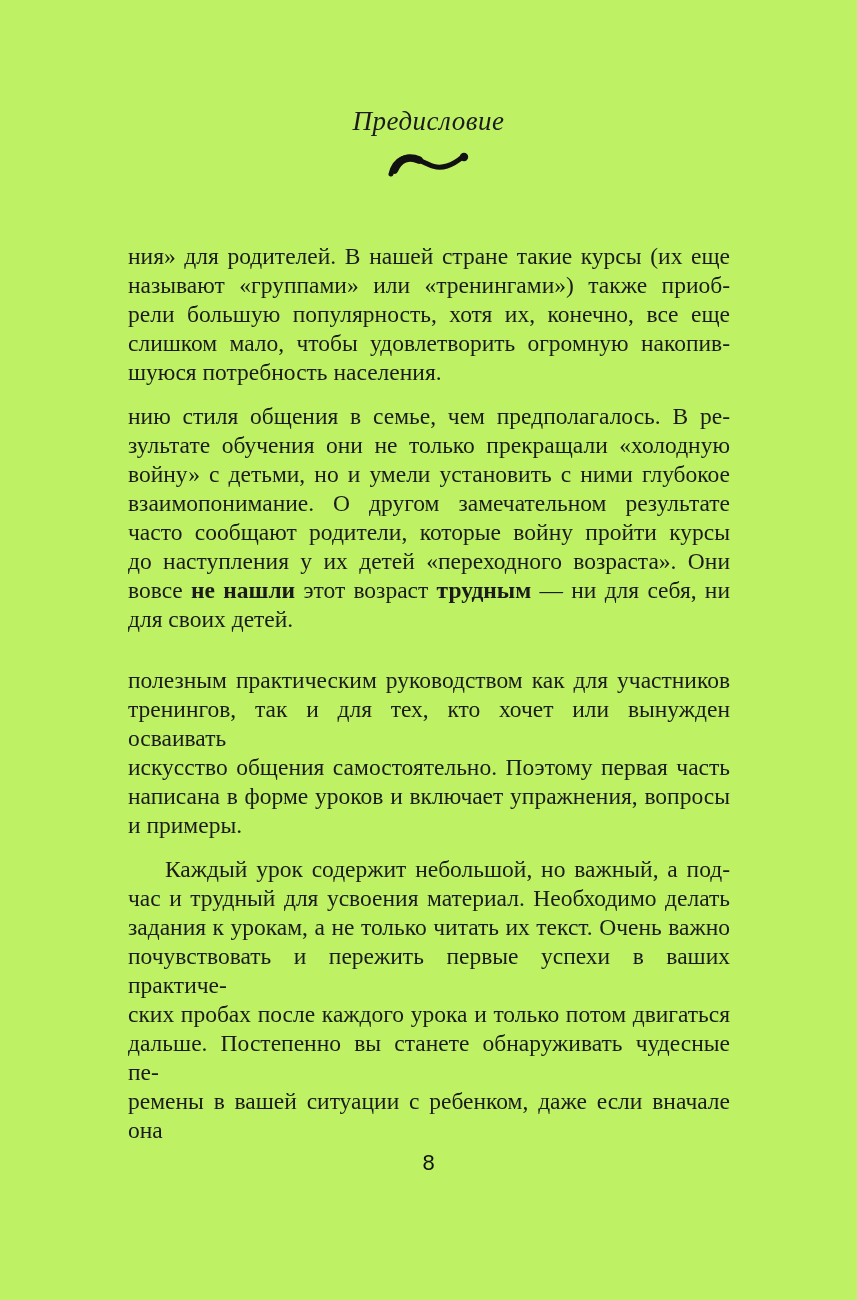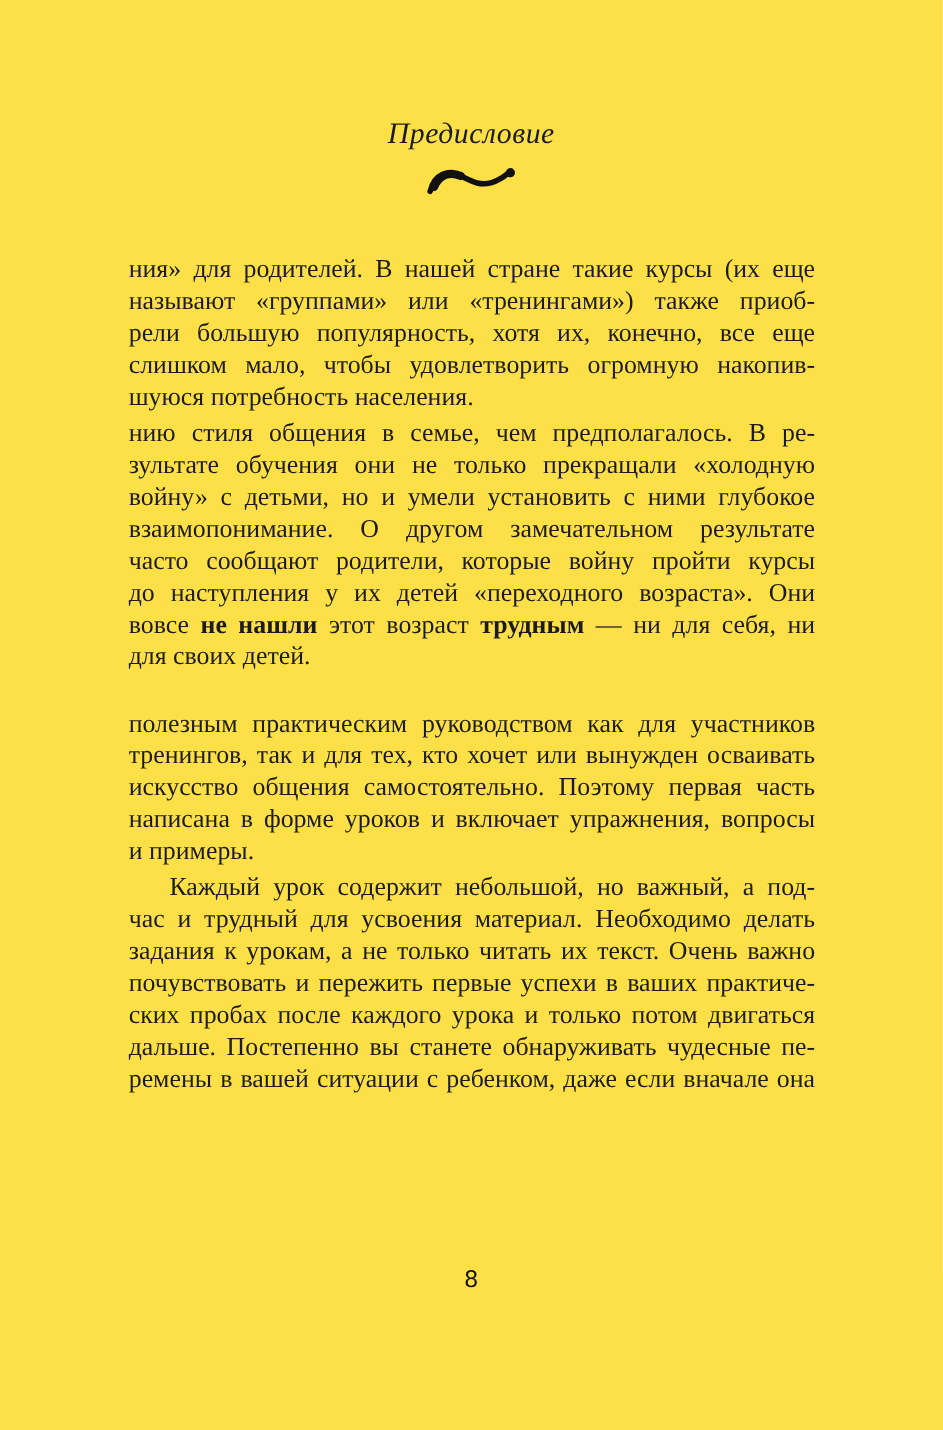--- a/index.html
+++ b/index.html
@@ -6,21 +6,21 @@
   body {
     width: 857px; height: 1300px;
     background: #ffffff;
     font-family: "Liberation Serif", serif;
     color: #1b1b1b;
     position: relative;
   }
   .page {
     position: absolute; left: 0; top: 0;
     width: 857px; height: 1300px;
-    background: #fde047;
+    background: #bef264;
     overflow: hidden;
   }
   .heading {
     position: absolute; top: 106px; left: 0; width: 100%;
     margin: 0;
     text-align: center;
     font-style: italic;
     font-weight: 400;
     font-size: 27px;
     letter-spacing: 0.5px;
@@ -30,21 +30,21 @@
     position: absolute; top: 150px; left: 50%;
     transform: translateX(-50%);
     width: 84px; height: 28px;
   }
   .body-text {
     position: absolute; top: 227px; left: 113px;
     width: 632px;
     font-size: 23.5px;
     line-height: 29px;
   }
-  .para { margin: 4px; }
+  .para { margin: 15px; }
   .para.gap { margin-top: 32px; }
   .line {
     text-align: justify;
     text-align-last: justify;
     text-justify: inter-word;
   }
   .line.last { text-align-last: left; }
   .line.indent { text-indent: 37px; }
   .line b { font-weight: 700; }
   .folio {

